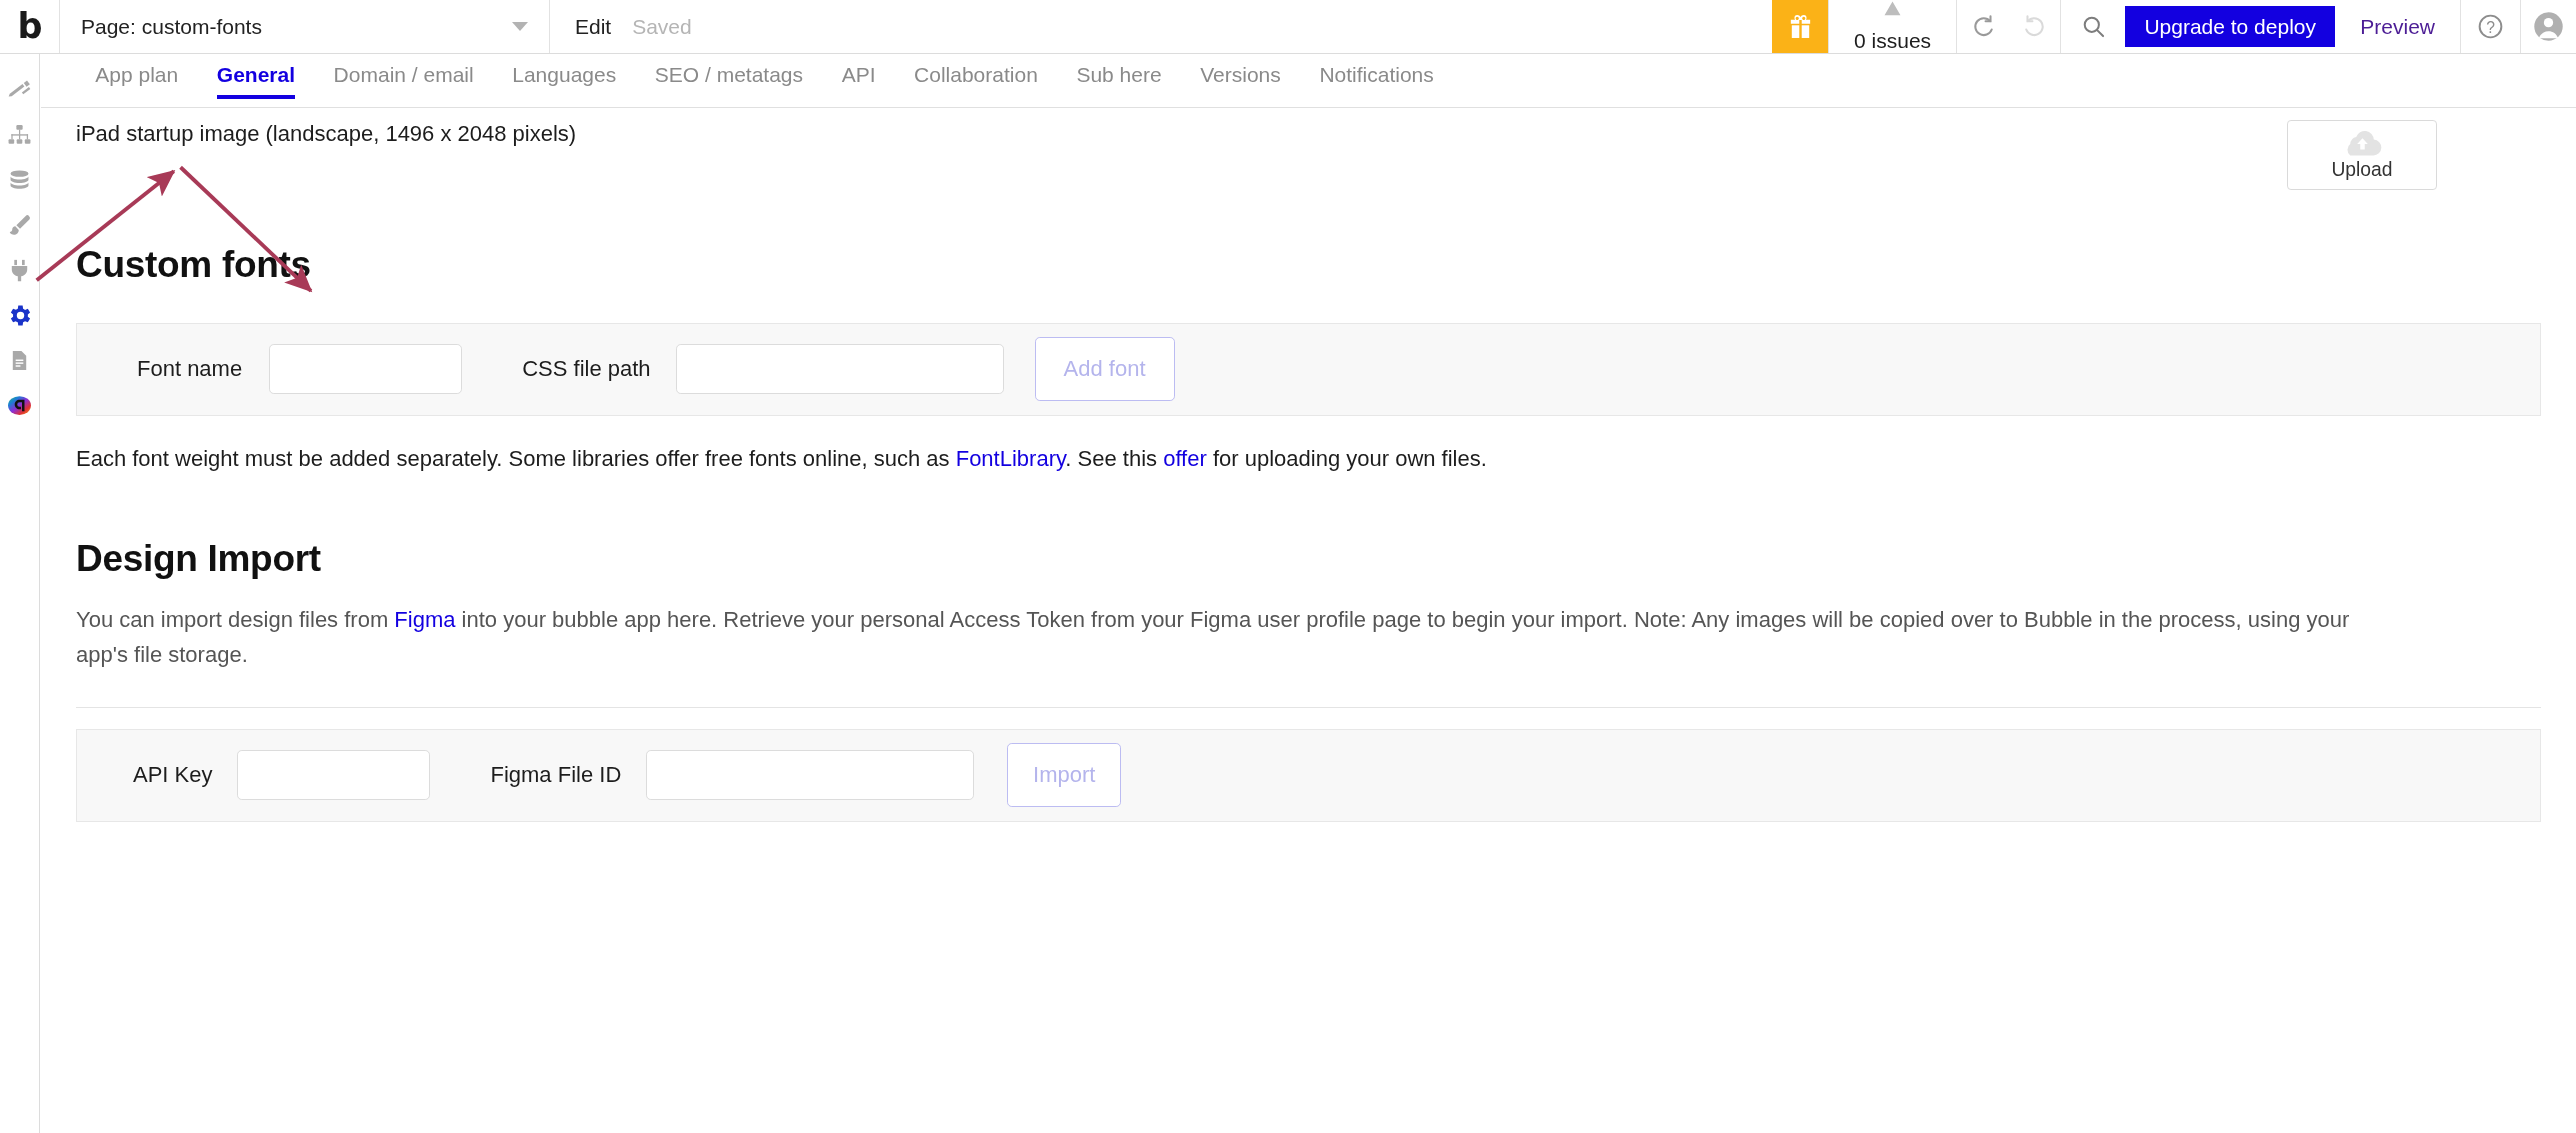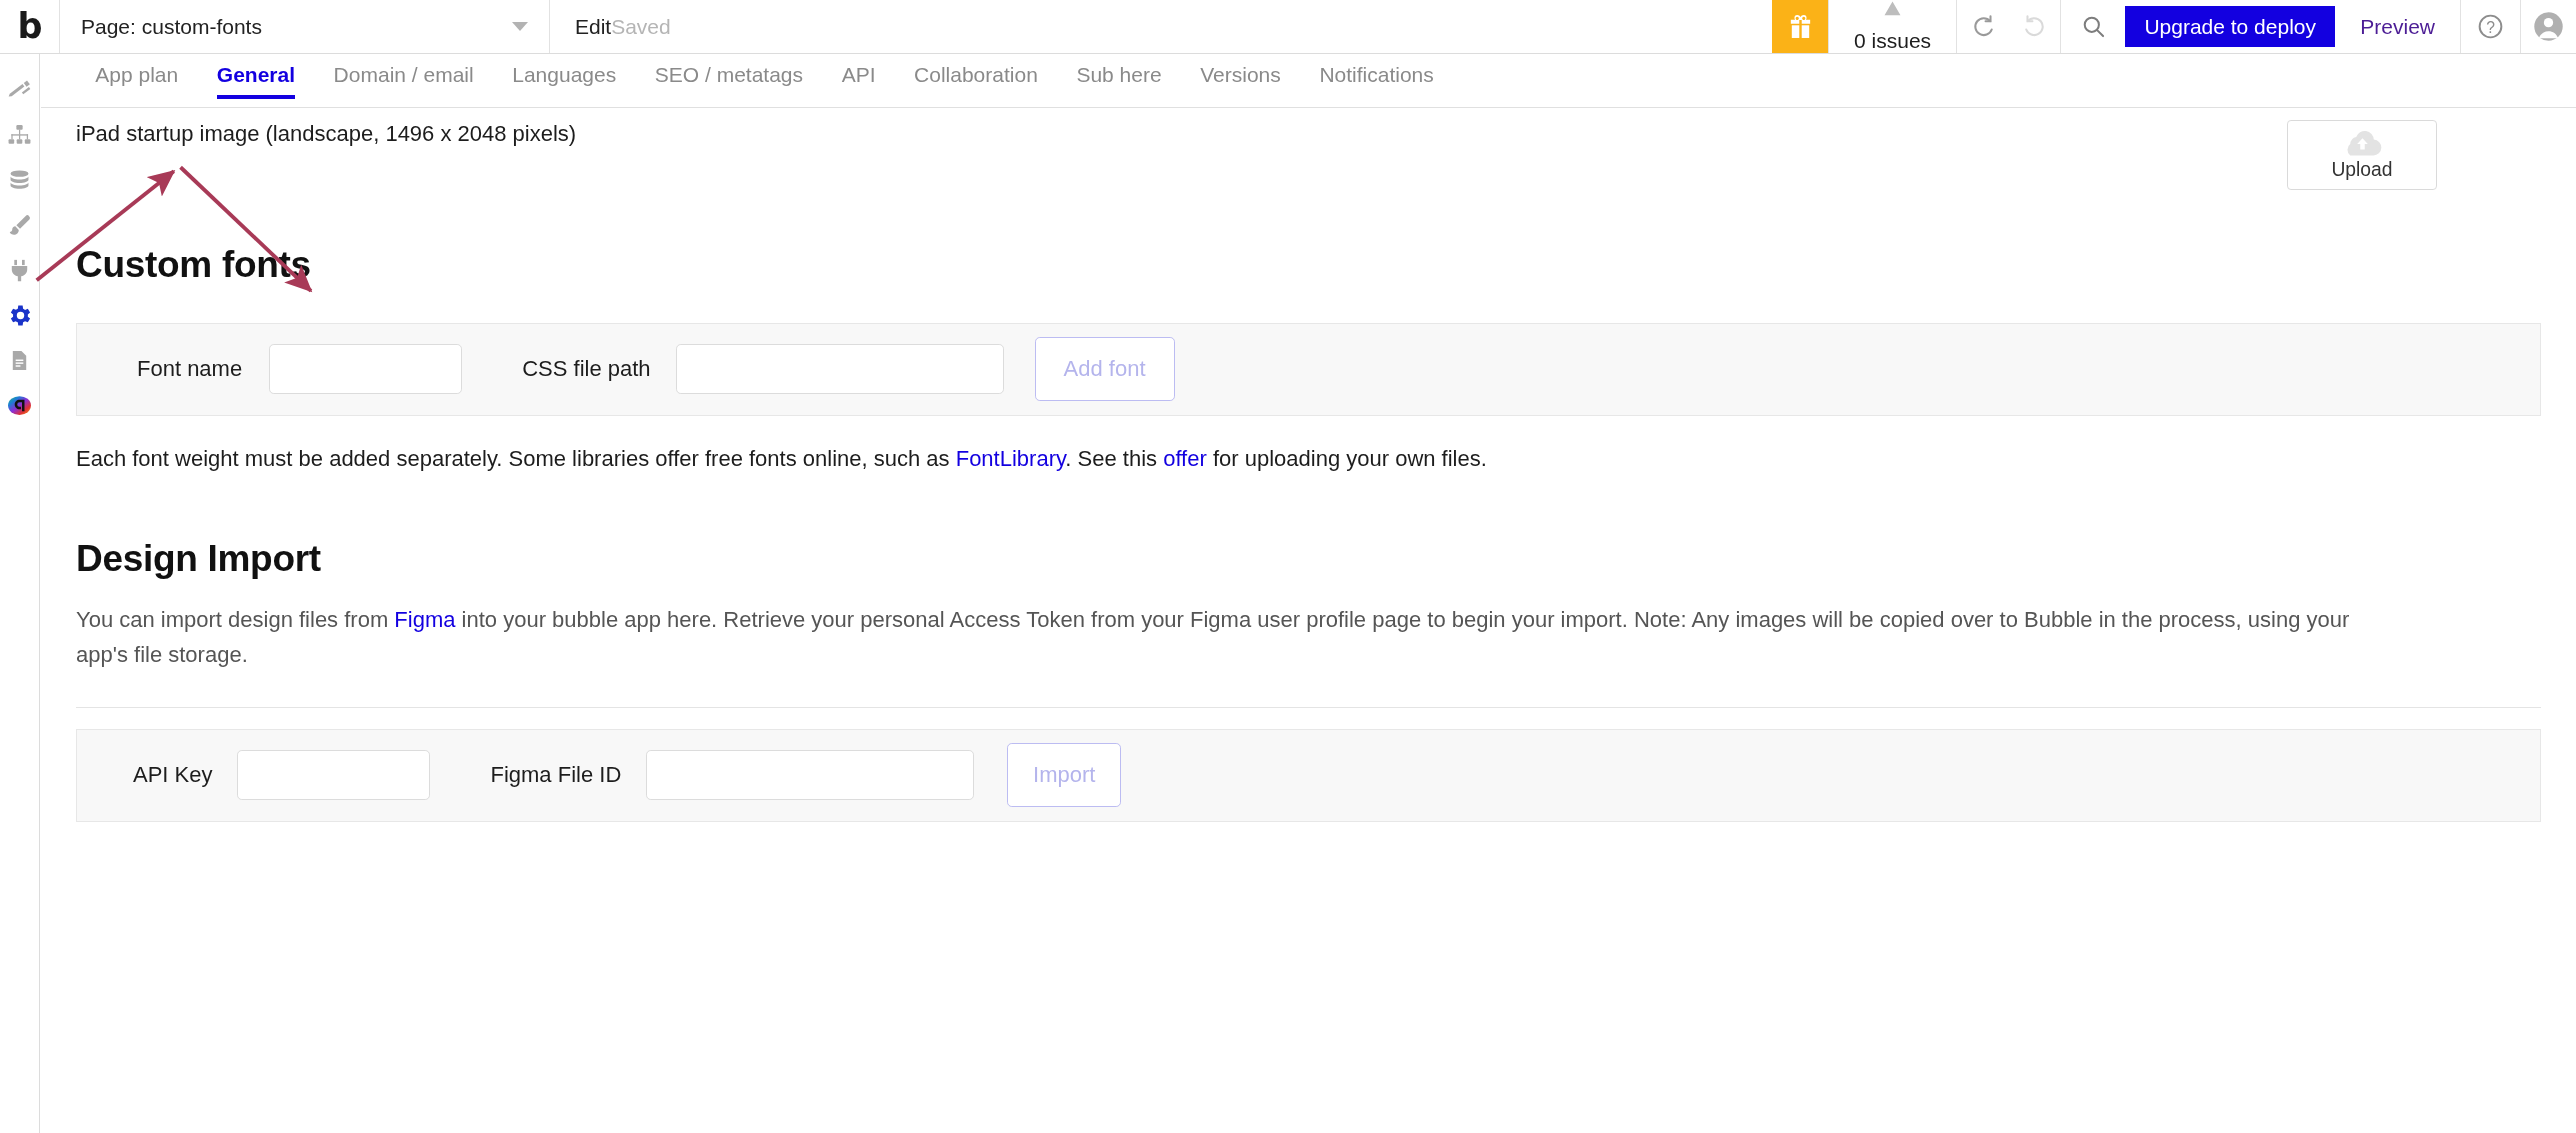--- a/index.html
+++ b/index.html
@@ -28,21 +28,21 @@
     font-size: 35px; font-weight: 700; color: #1a1a1a; line-height: 1;
     letter-spacing: -1px;
   }
   .page-select {
     width: 490px; display: flex; align-items: center;
     padding: 0 21px 0 21px; justify-content: space-between;
     border-right: 1px solid #e2e2e2; cursor: pointer;
   }
   .page-select-label { font-size: 21px; color: #222; }
   .caret { width: 0; height: 0; border-left: 8.7px solid transparent; border-right: 8.7px solid transparent; border-top: 9.7px solid #b3b3b3; }
-  .edit-cell { display: flex; align-items: center; padding: 0 25px; }
+  .edit-cell { display: flex; align-items: center; gap: 21px; padding: 0 25px; }
   .edit-label { font-size: 21px; color: #222; cursor: pointer; }
   .saved-label { font-size: 21px; color: #b5b5b5; }
 
   .topbar-spacer { flex: 1; }
 
   .gift-btn {
     width: 56px; background: #fbb217; display: flex; align-items: center; justify-content: center;
     cursor: pointer;
   }
   .issues-cell {

